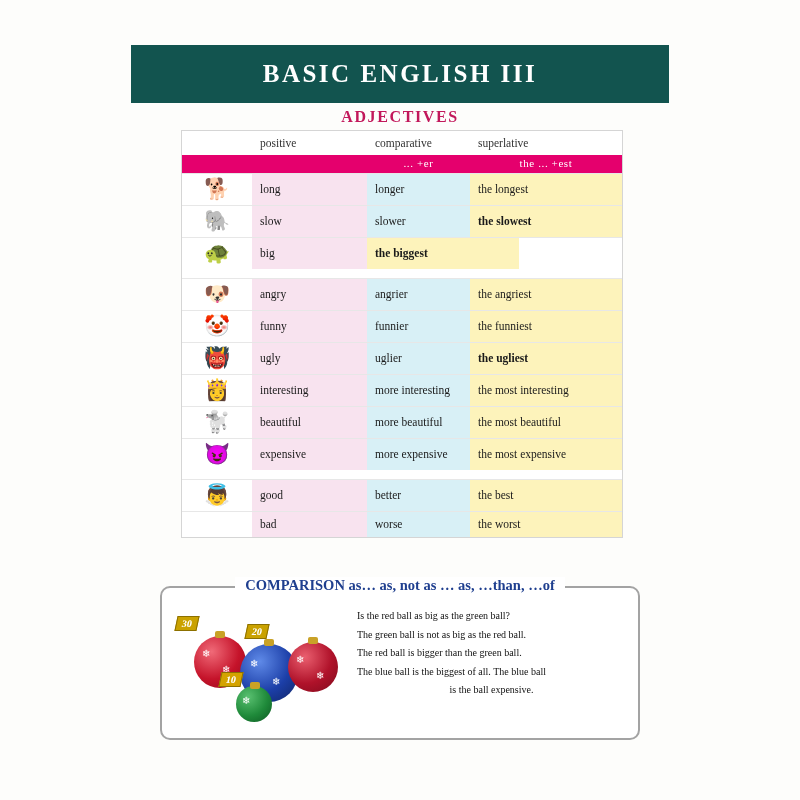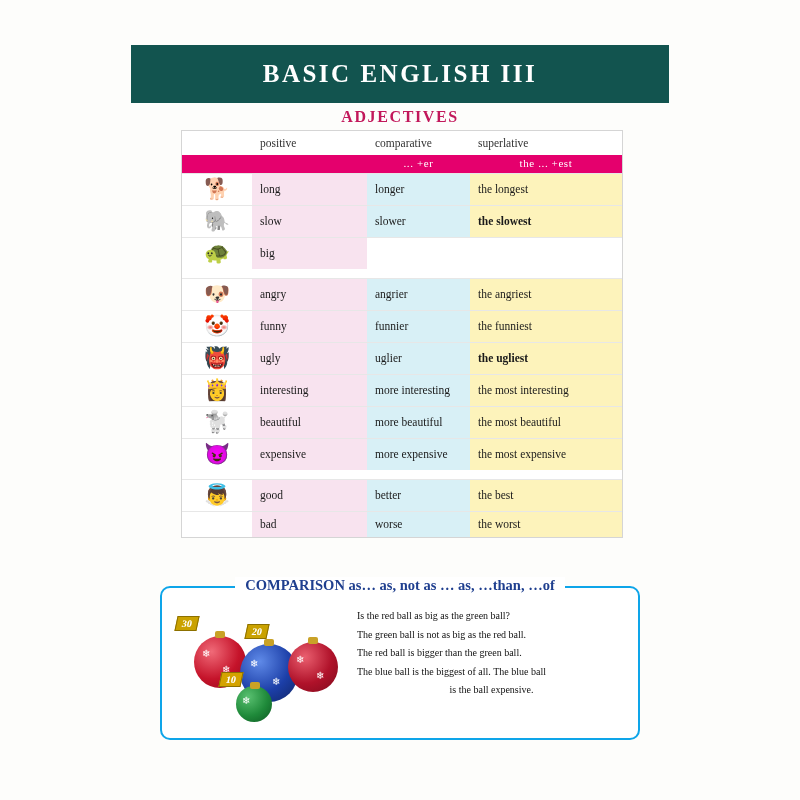--- a/index.html
+++ b/index.html
@@ -110,21 +110,21 @@
   
   .art { font-size: 21px; line-height: 1; }
 
   
   .comparison-box {
     position: absolute;
     left: 160px;
     top: 586px;
     width: 476px;
     height: 150px;
-    border: 2px solid #0ea5e9;
+    border: 2px solid #a3a3a3;
     border-radius: 10px;
     background: #ffffff;
   }
   .comparison-title {
     position: absolute;
     left: 0;
     top: -12px;
     width: 476px;
     text-align: center;
   }
@@ -224,20 +224,21 @@
         </div>
       <div class="cell c-pos bg-pos">slow</div>
       <div class="cell c-comp bg-comp">slower</div>
       <div class="cell c-sup bg-sup bold">the slowest</div>
     </div>
     <div class="row row-line">
       <div class="cell c-icon bg-icon">
           <span class="art">🐢</span>
         </div>
       <div class="cell c-pos bg-pos">big</div>
+      <div class="cell c-sup bg-sup bold">the biggest</div>
     </div>
 
     <div class="row spacer-row">
         <div class="cell"></div>
       </div>
 
 
     <div class="row row-line">
       <div class="cell c-icon bg-icon">
           <span class="art">🐶</span>

